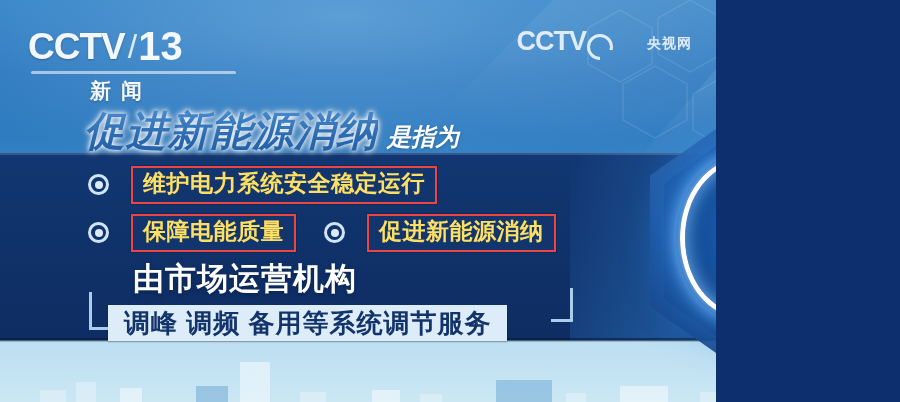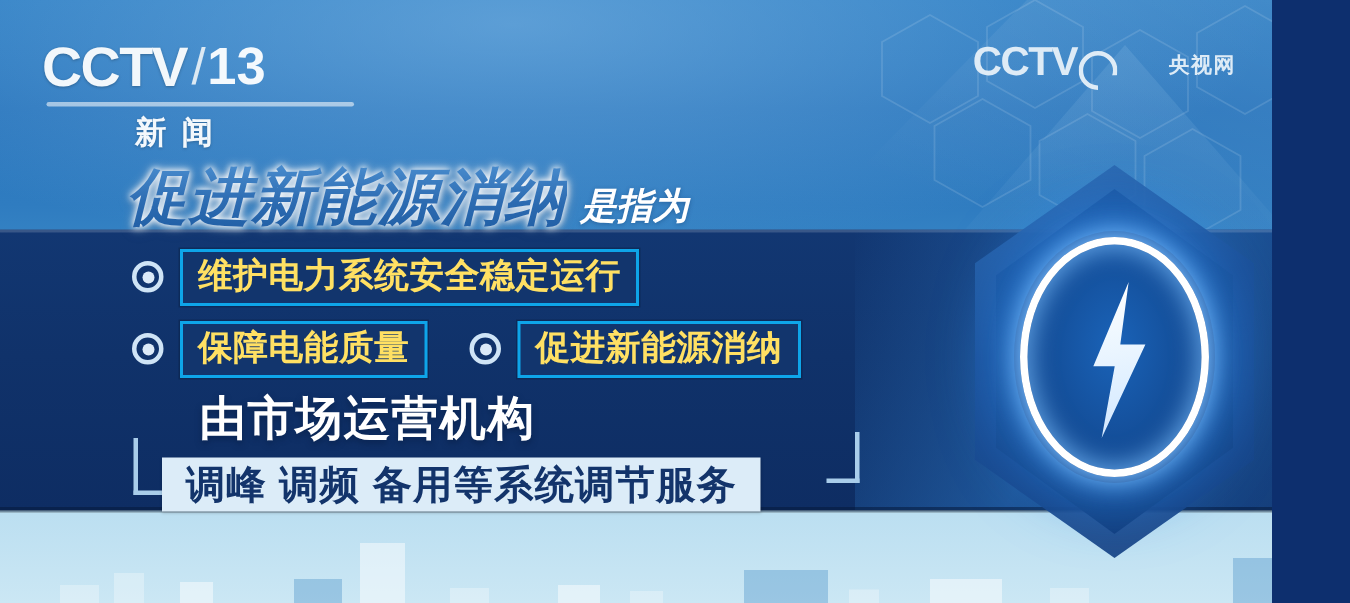--- a/index.html
+++ b/index.html
@@ -1,19 +1,19 @@
 <!DOCTYPE html>
 <html><head>
 <meta charset="utf-8">
 <style>
   * { margin:0; padding:0; box-sizing:border-box; }
   html,body { width:900px; height:402px; overflow:hidden; background:#0d2f6e; }
   body { font-family:"Liberation Sans","DejaVu Sans",sans-serif; }
 
-  #stage { position:relative; width:848px; height:402px; overflow:hidden; }
+  #stage { position:relative; width:716px; height:402px; overflow:hidden; }
 
   
   .bg-sky{
     position:absolute; inset:0;
     background:
       linear-gradient(180deg,#2f7fc4 0%, #2a76bd 18%, #2f7cc0 34%, #3d8cc9 48%, #63a7d8 56%, #7fbbe2 62%, #9ccdea 70%, #b6dcf0 80%, #cbe7f4 100%);
   }
   .bg-topglow{
     position:absolute; left:0; top:0; width:900px; height:200px;
     background:radial-gradient(ellipse 720px 220px at 38% 8%, rgba(130,185,230,.55), rgba(130,185,230,0) 70%);
@@ -53,21 +53,21 @@
   .navy-edge-bot{ position:absolute; left:0; top:338px; width:900px; height:3px; background:rgba(6,26,60,.55); }
 
   
   .cctv13{ position:absolute; left:28px; top:24px; width:250px; height:70px; }
   .cctv13 .row1{ display:flex; align-items:center; }
   .cctv13 .logotext{
     font-size:37px; font-weight:bold; letter-spacing:-1px; color:#f2f7fb;
     text-shadow:0 1px 2px rgba(0,0,0,.25);
   }
   .cctv13 .slash{ color:#dce9f3; font-size:34px; margin:0 1px 0 3px; font-weight:300; }
-  .cctv13 .num{ font-size:35px; font-weight:bold; color:#f4f9fd; }
+  .cctv13 .num{ font-size:40px; font-weight:bold; color:#f4f9fd; }
   .cctv13 .bar{ width:205px; height:3px; background:rgba(255,255,255,.55); margin:2px 0 0 3px; border-radius:2px;}
   .cctv13 .xinwen{
     margin:3px 0 0 62px; font-size:21px; font-weight:bold; color:#f3f8fc;
     letter-spacing:10px; text-shadow:0 1px 2px rgba(0,0,0,.22);
   }
 
   
   .wm{ position:absolute; right:24px; top:26px; text-align:right; opacity:.93;}
   .wm .wrow{ display:flex; align-items:flex-end; justify-content:flex-end; }
   .wm .wc{ font-size:27px; font-weight:bold; color:#eaf3fa; letter-spacing:-1px; }
@@ -93,23 +93,23 @@
     text-shadow:0 1px 3px rgba(20,60,110,.45);
   }
 
   
   .rowb{ position:absolute; display:flex; align-items:center; }
   .row1b{ left:88px; top:166px; }
   .row2b{ left:88px; top:214px; }
   .bulleticon{ width:21px;height:21px;border-radius:50%;border:3px solid #cfe4f6; display:flex;align-items:center;justify-content:center; flex:0 0 auto;}
   .bulleticon i{ width:8px;height:8px;border-radius:50%;background:#dceaf8; display:block;}
   .tag{
-    margin-left:11px;
+    margin-left:22px;
     background:#12356d;
-    border:2px solid #0ea5e9;
+    border:2px solid #ef4444;
     padding:3px 10px 5px 10px;
     font-size:23px; font-weight:bold; color:#ffe063; letter-spacing:.5px;
     white-space:nowrap; line-height:1.12;
     box-shadow:0 0 0 1px rgba(0,0,0,.18);
   }
   .gap2{ margin-left:28px; }
 
   
   .line3{ position:absolute; left:88px; top:258px; display:flex; align-items:baseline;margin-left:45px; }
   .line3 .l3a{ font-size:31px; font-weight:bold; color:#ffffff; letter-spacing:1px; text-shadow:0 2px 4px rgba(6,26,60,.55);}

